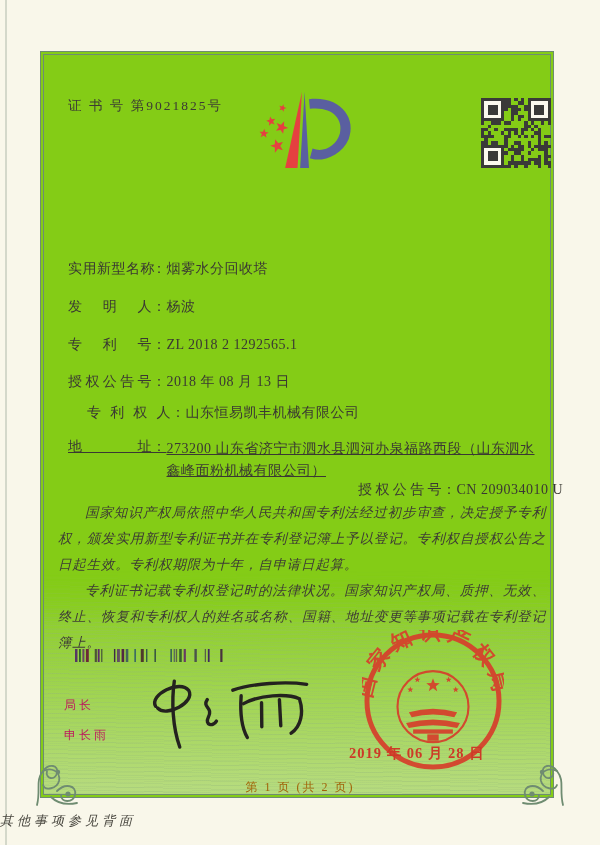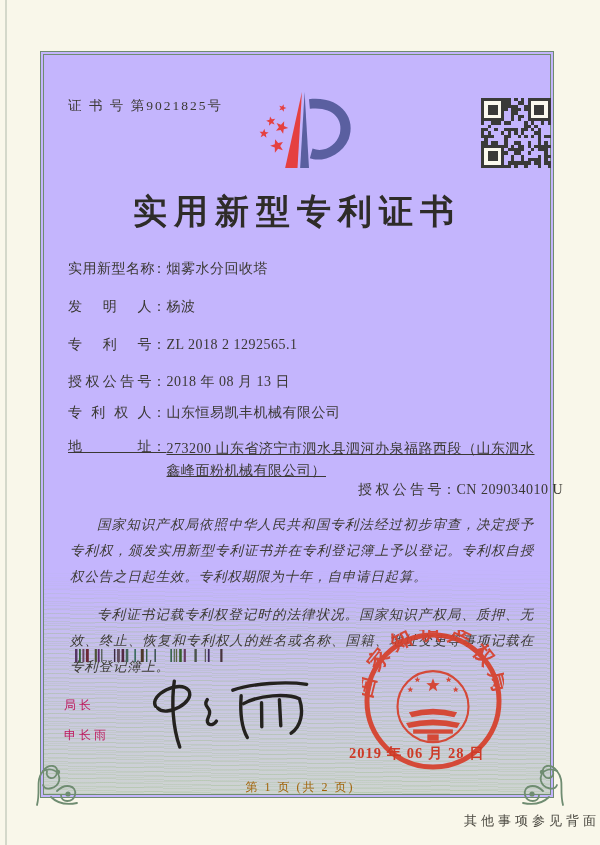--- a/index.html
+++ b/index.html
@@ -6,21 +6,21 @@
   body{
     width:600px;height:845px;position:relative;overflow:hidden;
     background:#f9f7ea;
     font-family:"Liberation Serif","DejaVu Serif",serif;
     color:#33312c;
   }
   .scan-edge{position:absolute;left:5px;top:0;bottom:0;width:2px;background:#c4cabc;opacity:.7;}
   .frame{
     position:absolute;left:40px;top:51px;width:506px;height:739px;
     border:4px double #6f8c71;
-    background:#c4b5fd;
+    background:#84cc16;
   }
   .waves{
     position:absolute;left:0;right:0;bottom:0;height:225px;pointer-events:none;
     background:
       repeating-linear-gradient(1.2deg, rgba(146,182,122,.22) 0 1px, rgba(146,182,122,0) 1px 4px),
       repeating-linear-gradient(-1.2deg, rgba(146,182,122,.15) 0 1px, rgba(146,182,122,0) 1px 5px),
       linear-gradient(to top, rgba(211,228,185,.65), rgba(211,228,185,0));
     -webkit-mask-image:linear-gradient(to top,#000 75%,transparent);
     mask-image:linear-gradient(to top,#000 75%,transparent);
   }
@@ -28,38 +28,38 @@
   .logo{position:absolute;left:212px;top:30px;width:106px;height:90px;}
   .qr{position:absolute;left:437px;top:43px;width:70px;height:70px;}
   .qr svg{width:100%;height:100%;shape-rendering:crispEdges;}
   .title{
     position:absolute;left:0;right:0;top:134px;text-align:center;
     font-size:34px;font-weight:bold;letter-spacing:7px;color:#2e2c28;
   }
   .fields{position:absolute;left:24px;top:205px;right:10px;font-size:14px;color:#3a3833;}
   .row{position:absolute;left:0;white-space:nowrap;letter-spacing:.5px;}
   .lbl{display:inline-block;width:6em;text-align:justify;text-align-last:justify;vertical-align:top;}
-  .r1{top:0;} .r2{top:38px;} .r3{top:76px;} .r4{top:113px;} .r5{top:144px;}
+  .r1{top:0;} .r2{top:38px;} .r3{top:76px;} .r4{top:113px;} .r5{top:144px;margin-left:19px;}
   .addr{position:absolute;left:0;top:178px;display:flex;letter-spacing:.5px;text-decoration:underline;}
   .addr .val{width:372px;white-space:normal;line-height:22px;}
   .grant{top:221px;}
   .grant .g2{position:absolute;left:258px;top:0;margin-left:32px;}
   .body-text{
     position:absolute;left:58px;right:54px;top:500px;
     font-size:13.5px;line-height:26px;text-align:justify;color:#3d3b35;
     font-style:italic;letter-spacing:.8px;
   }
-  .body-text p{margin:12px;text-indent:2em;}
+  .body-text p{margin:0;text-indent:2em;}
   .barcode{position:absolute;left:75px;top:648px;width:150px;height:13px;}
   .signer{position:absolute;left:64px;top:690px;font-size:12px;letter-spacing:3px;color:#be185d;line-height:30px;}
   .signature{position:absolute;left:142px;top:672px;width:190px;height:80px;}
   .seal{position:absolute;left:362px;top:630px;width:142px;height:142px;opacity:.93;}
   .seal-date{position:absolute;left:349px;top:744px;font-size:14.5px;color:#cd3a27;font-weight:bold;letter-spacing:1px;white-space:nowrap;}
   .page-num{position:absolute;left:0;right:0;top:779px;text-align:center;font-size:12px;letter-spacing:2px;color:#a16207;}
-  .back-note{position:absolute;left:0;right:0;top:812px;text-align:right;font-size:13px;letter-spacing:4px;color:#4a4840;}
+  .back-note{position:absolute;left:0;right:0;top:812px;text-align:left;font-size:13px;letter-spacing:4px;color:#4a4840;font-style:italic;}
   .orn{position:absolute;width:64px;height:64px;}
   .orn.bl{left:31px;bottom:36px;}
   .orn.br{right:31px;bottom:36px;transform:scaleX(-1);}
 </style>
 </head>
 <body>
 
 <div class="scan-edge"></div>
 
 <div class="frame">
@@ -223,21 +223,20 @@
         <rect x="2" y="2" width="3" height="3" fill="#3a3a38"></rect>
         <rect x="14" y="0" width="7" height="7" fill="#3a3a38"></rect>
         <rect x="15" y="1" width="5" height="5" fill="#fbf9ee"></rect>
         <rect x="16" y="2" width="3" height="3" fill="#3a3a38"></rect>
         <rect x="0" y="14" width="7" height="7" fill="#3a3a38"></rect>
         <rect x="1" y="15" width="5" height="5" fill="#fbf9ee"></rect>
         <rect x="2" y="16" width="3" height="3" fill="#3a3a38"></rect>
       </svg>
   </div>
 
-  <div class="title">实用新型专利证书</div>
 
   <div class="fields">
     <div class="row r1">
       <span class="lbl">实用新型名称</span><span>：</span><span>烟雾水分回收塔</span>
     </div>
     <div class="row r2">
       <span class="lbl">发明人</span><span>：</span><span>杨波</span>
     </div>
     <div class="row r3">
       <span class="lbl">专利号</span><span>：</span><span>ZL 2018 2 1292565.1</span>

